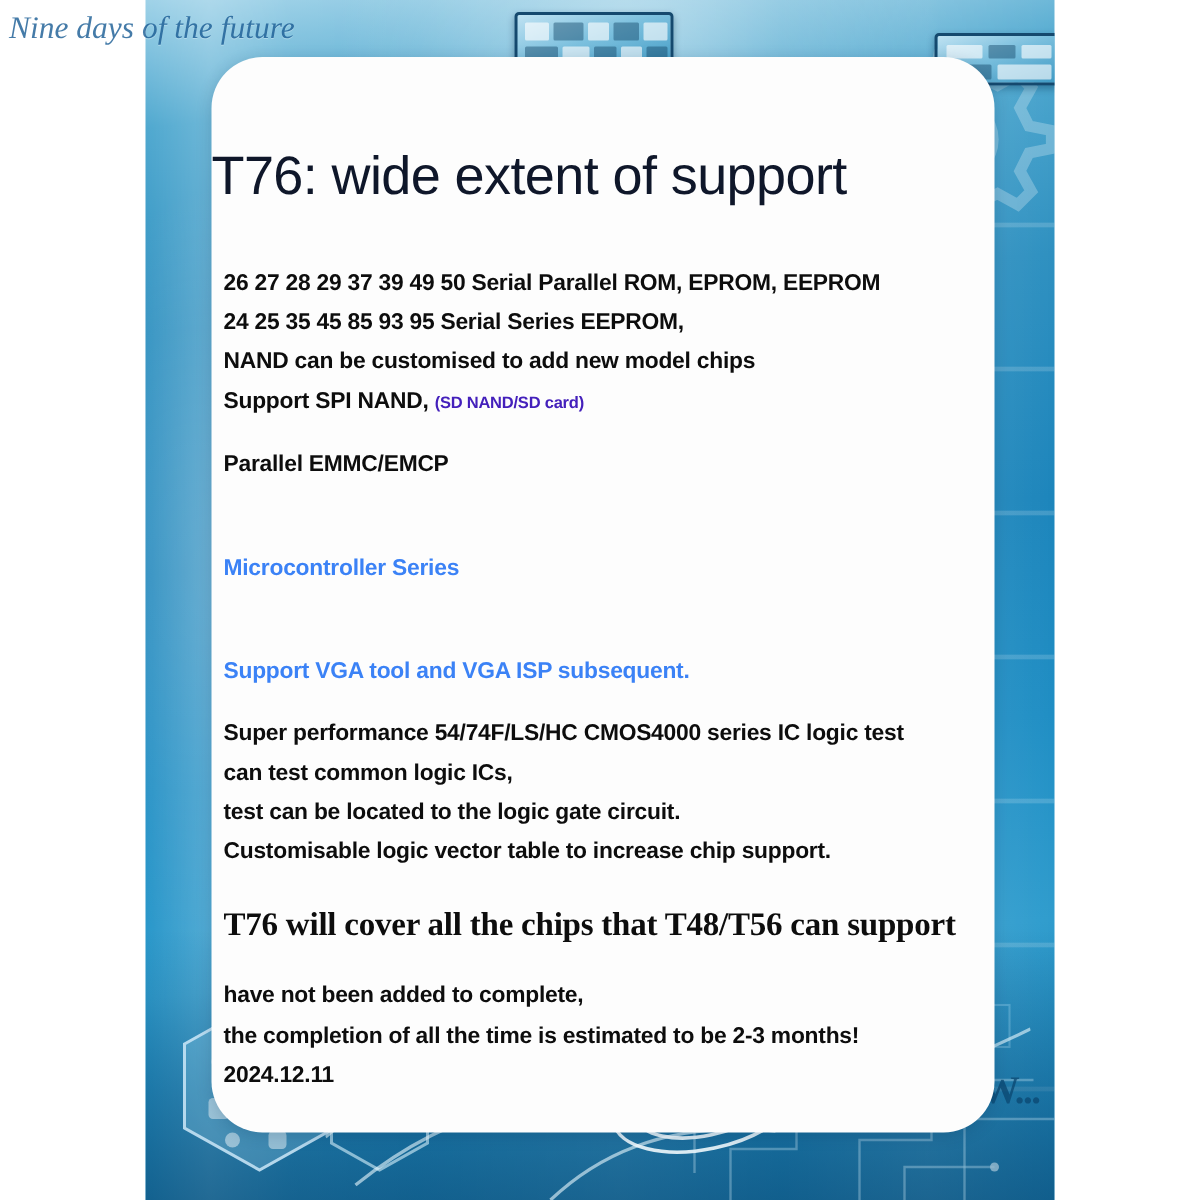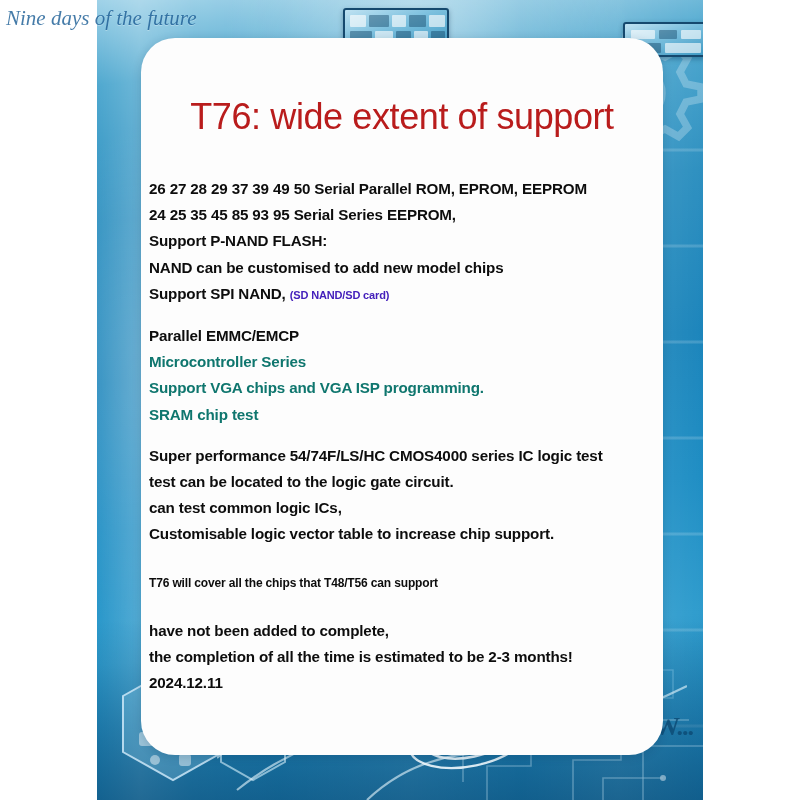--- a/index.html
+++ b/index.html
@@ -121,39 +121,38 @@
     position:absolute;
     left:141px; top:38px; width:522px; height:717px;
     background:#fdfdfd;
     border-radius:34px 34px 34px 34px;
     z-index:5;
     box-shadow:0 2px 10px rgba(0,40,70,.18);
   }
 
   .card-title {
     position:absolute; left:0; right:0; top:58px;
-    text-align:center;
-    font-size:36px; font-weight:400; color:#b91c1c;
+    font-size:36px; font-weight:400; color:#0f172a;
     letter-spacing:-0.4px;
   }
 
   .body {
     position:absolute;
     left:8px; right:14px; top:138px;
   }
   .line {
     font-size:15.2px;
     font-weight:700;
     color:#0d0d0d;
     line-height:26.2px;
     white-space:nowrap;
     letter-spacing:-0.15px;
   }
-  .line.blue   { color:#0f766e; }
-  .line.big    { font-size:12px; }
+  .line.blue   { color:#3b82f6;margin-top:43px; }
+  .line.big    { font-size:22px;font-family:Liberation Serif, serif; }
   .hl-purple   { color:#4420bb; font-size:11px; }
   .spacer-s    { height:15px; }
   .spacer-m    { height:22px; }
 </style>
 </head>
 <body>
 
 <div id="page">
 
   <div class="bg-photo">
@@ -289,40 +288,38 @@
   <div class="watermark">Nine days of the future</div>
 
   <div class="card">
 
     <div class="card-title">T76: wide extent of support</div>
 
     <div class="body">
 
       <div class="line">26 27 28 29 37 39 49 50 Serial Parallel ROM, EPROM, EEPROM</div>
       <div class="line">24 25 35 45 85 93 95 Serial Series EEPROM,</div>
-      <div class="line">Support P-NAND FLASH:</div>
       <div class="line">NAND can be customised to add new model chips</div>
 
       <div class="line">
         <span>Support SPI NAND,</span>
         <span class="hl-purple">(SD NAND/SD card)</span>
       </div>
 
       <div class="spacer-s"></div>
 
       <div class="line">Parallel EMMC/EMCP</div>
       <div class="line blue">Microcontroller Series</div>
-      <div class="line blue">Support VGA chips and VGA ISP programming.</div>
-      <div class="line blue">SRAM chip test</div>
+      <div class="line blue">Support VGA tool and VGA ISP subsequent.</div>
 
       <div class="spacer-s"></div>
 
       <div class="line">Super performance 54/74F/LS/HC CMOS4000 series IC logic test</div>
+      <div class="line">can test common logic ICs,</div>
       <div class="line">test can be located to the logic gate circuit.</div>
-      <div class="line">can test common logic ICs,</div>
       <div class="line">Customisable logic vector table to increase chip support.</div>
 
       <div class="spacer-m"></div>
 
       <div class="line big">T76 will cover all the chips that T48/T56 can support</div>
 
       <div class="spacer-m"></div>
 
       <div class="line">have not been added to complete,</div>
       <div class="line">the completion of all the time is estimated to be 2-3 months!</div>

